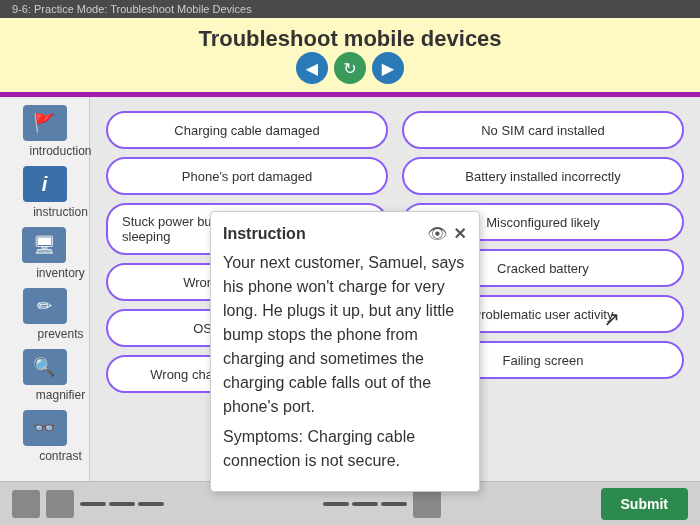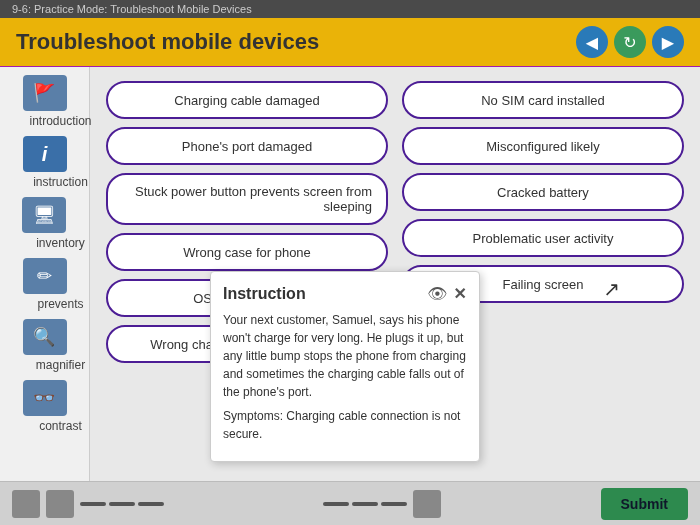--- a/index.html
+++ b/index.html
@@ -15,26 +15,27 @@
     
     .top-bar {
       background: #4a4a4a;
       color: #ccc;
       font-size: 11px;
       padding: 3px 12px;
     }
 
     
     .header {
-      background: #eab308;
-      border-bottom: 1px solid #a21caf;
+      background: #fef9c3;
+      border-bottom: 5px solid #a21caf;
       display: flex;
       align-items: center;
       justify-content: space-between;
       padding: 8px 16px;
+      flex-direction: column;
     }
     .header-title {
       font-size: 22px;
       font-weight: bold;
       color: #333;
     }
     .header-nav {
       display: flex;
       gap: 6px;
     }
@@ -112,24 +113,24 @@
     
     .col {
       flex: 1;
       display: flex;
       flex-direction: column;
       gap: 8px;
     }
 
     
     .answer-box {
-      border: 2px solid #4c1d95;
+      border: 2px solid #8b5cf6;
       border-radius: 20px;
       padding: 8px 14px;
-      text-align: right;
+      text-align: left;
       font-size: 13px;
       color: #333;
       background: white;
       cursor: pointer;
       min-height: 38px;
       display: flex;
       align-items: center;
       justify-content: center;
     }
     .answer-box.tall {
@@ -170,21 +171,21 @@
       cursor: pointer;
       color: #555;
     }
     .popup-close {
       font-size: 16px;
       cursor: pointer;
       color: #555;
       font-weight: bold;
     }
     .popup-text {
-      font-size: 12px;
+      font-size: 16px;
       color: #333;
       line-height: 1.5;
       margin-bottom: 6px;
     }
 
     
     .bottom-bar {
       position: absolute;
       bottom: 0;
       left: 0;
@@ -216,21 +217,21 @@
       gap: 3px;
     }
     .dash {
       width: 26px;
       height: 4px;
       background: #555;
       border-radius: 2px;
     }
     .submit-btn {
       background: #2d8a4e;
-      color: #0f172a;
+      color: #ffffff;
       border: none;
       border-radius: 4px;
       padding: 8px 20px;
       font-size: 14px;
       font-weight: bold;
       cursor: pointer;
     }
 
     
     .cursor-arrow {
@@ -293,20 +294,21 @@
       <div class="answer-box">Charging cable damaged</div>
       <div class="answer-box">Phone's port damaged</div>
       <div class="answer-box tall">Stuck power button prevents screen from sleeping</div>
       <div class="answer-box">Wrong case for phone</div>
       <div class="answer-box">OS needs updates</div>
       <div class="answer-box">Wrong charging cable being used</div>
     </div>
 
     <div class="col">
       <div class="answer-box">No SIM card installed</div>
+      <div class="answer-box">Battery installed incorrectly</div>
       <div class="answer-box">Misconfigured likely</div>
       <div class="answer-box">Cracked battery</div>
       <div class="answer-box">Problematic user activity</div>
       <div class="answer-box">Failing screen</div>
     </div>
 
     <div class="cursor-arrow">↗</div>
 
     <div class="popup">
       <div class="popup-header">

